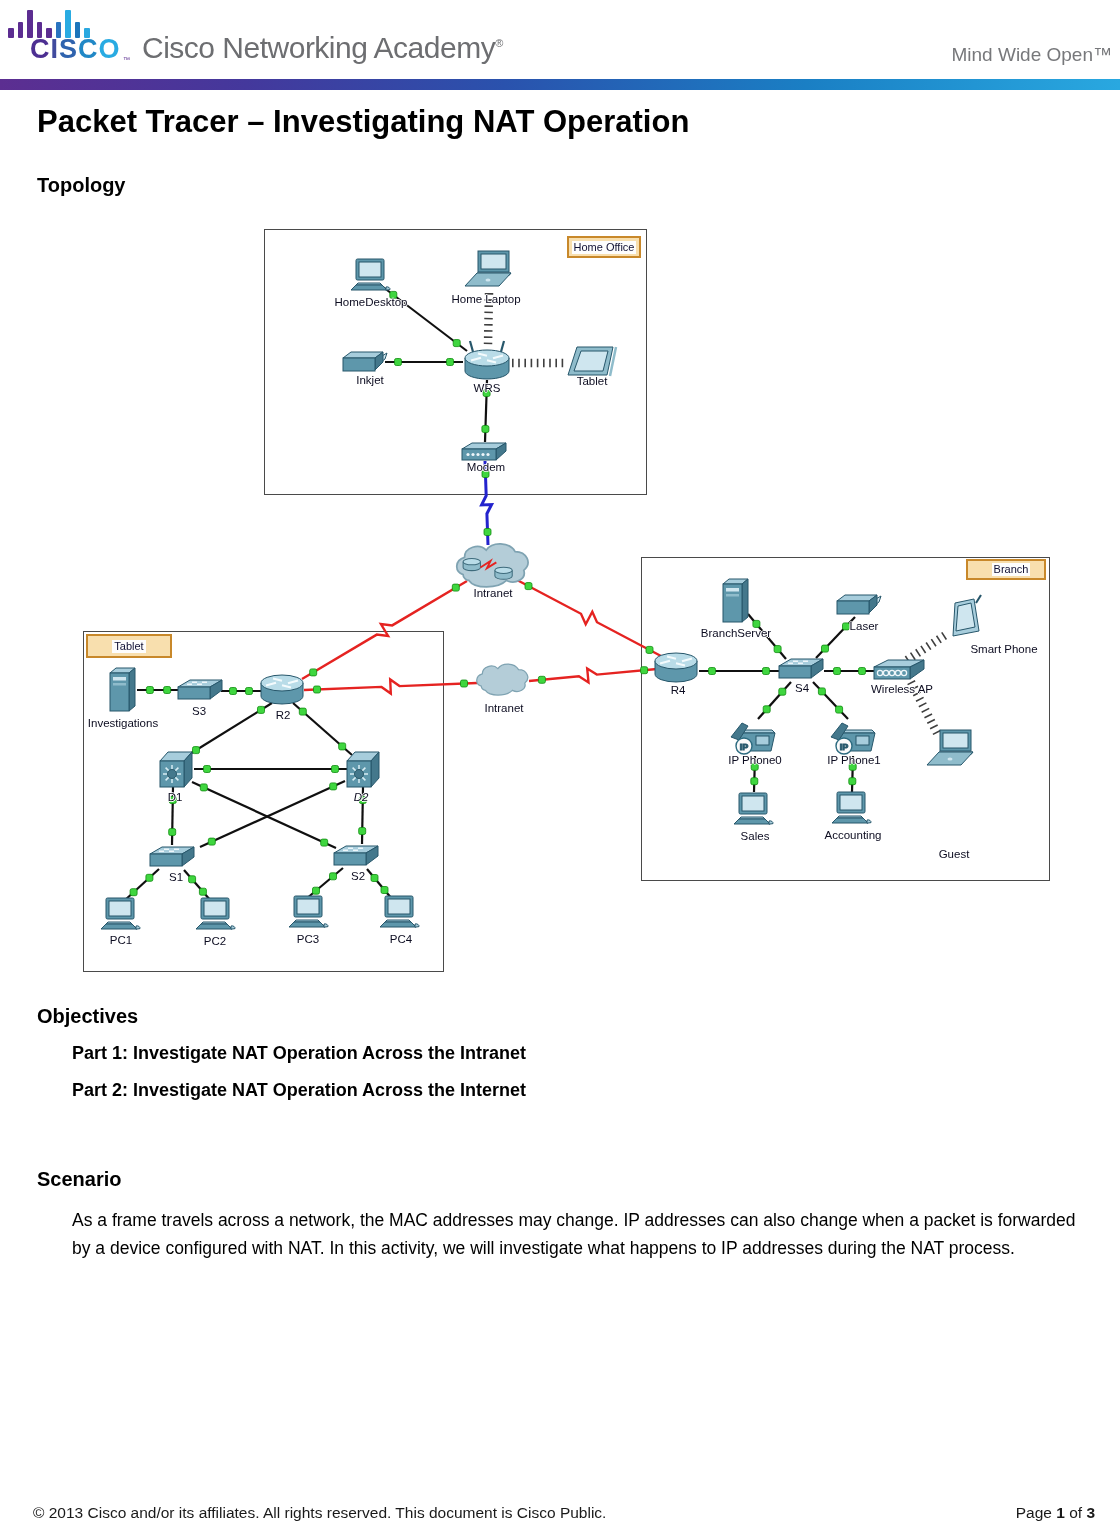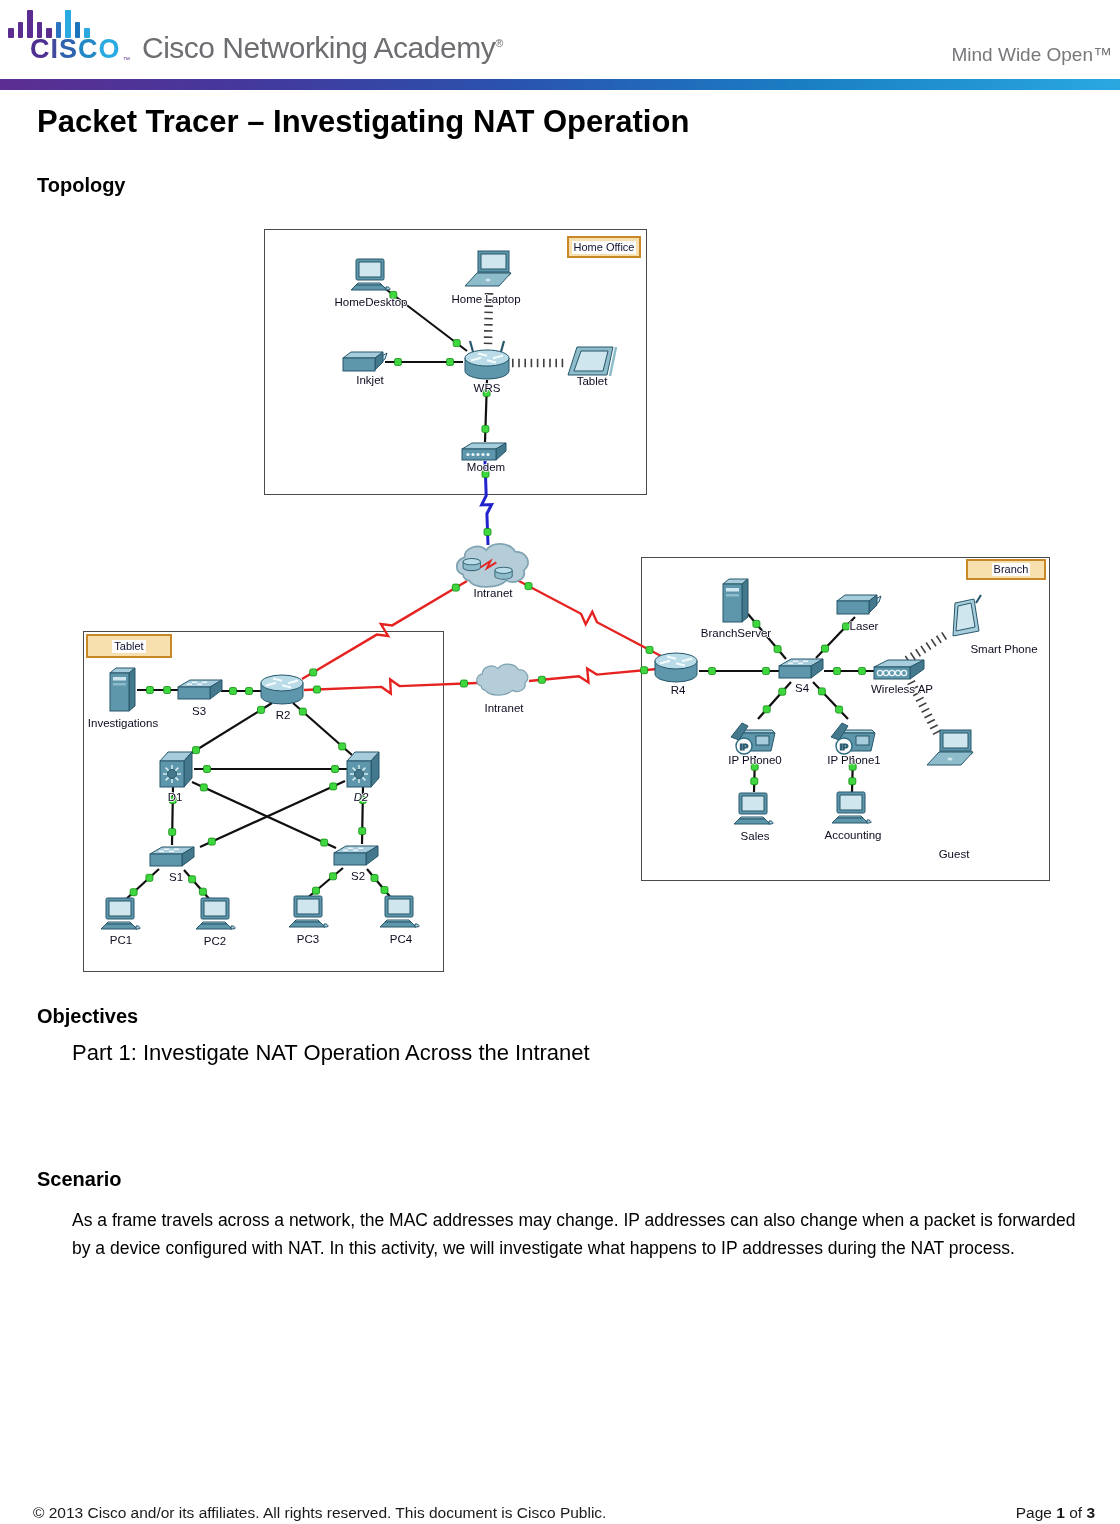--- a/index.html
+++ b/index.html
@@ -14,21 +14,21 @@
   .brand{position:absolute;left:142px;top:31px;font-size:30px;color:#6d6e71;letter-spacing:-0.5px;}
   .brand sup{font-size:11px;vertical-align:super;}
   .tagline{position:absolute;right:8px;top:44px;font-size:19px;color:#77787b;}
   .accent-bar{position:absolute;left:0;top:79px;width:1120px;height:11px;
       background:linear-gradient(90deg,#5c2e91 0%,#44389c 22%,#2a52ad 45%,#1a7fc4 72%,#29a8e0 100%);}
 
   
   .doc-title{position:absolute;left:37px;top:104px;font-size:31px;font-weight:bold;color:#000;}
   .h2{position:absolute;left:37px;font-size:20px;font-weight:bold;color:#000;}
   .objectives{position:absolute;left:72px;top:1044px;}
-  .part-line{font-size:22px;font-weight:normal;color:#000;margin-bottom:18.5px;line-height:18.5px;}
+  .part-line{font-size:18px;font-weight:bold;color:#000;margin-bottom:18.5px;line-height:18.5px;}
   .scenario-p{position:absolute;left:72px;top:1207px;width:1014px;font-size:17.5px;
       line-height:27.5px;color:#000;}
   .footer-left{position:absolute;left:33px;top:1504px;font-size:15.5px;color:#1a1a1a;}
   .footer-right{position:absolute;right:25px;top:1504px;font-size:15.5px;color:#1a1a1a;}
 
   
   .diagram{position:absolute;left:0;top:0;width:1120px;height:1524px;pointer-events:none;}
   .region-box{position:absolute;border:1px solid #4a4a4a;background:transparent;z-index:1;}
   .region-badge{position:absolute;background:#f8dfae;border:2px solid #c8882a;z-index:5;
       display:flex;align-items:center;justify-content:center;box-sizing:border-box;}
@@ -481,19 +481,20 @@
           <polygon points="6,27 32,27 37,32 1,32" fill="#5e97ab"></polygon>
           <path d="M36,29 a3,2.4 0 0 1 4,2.6 l-4,0.6 Z" fill="#a7cddc"></path>
         </g>
       </svg></div>
     <div class="dev-label" style="left: 853px; top: 829px;">Accounting</div>
   </div>
 
 <div class="h2" style="top:1005px;">Objectives</div>
 <div class="objectives">
   <div class="part-line">Part 1: Investigate NAT Operation Across the Intranet</div>
+  <div class="part-line">Part 2: Investigate NAT Operation Across the Internet</div>
 </div>
 
 <div class="h2" style="top:1168px;">Scenario</div>
 <p class="scenario-p" style="margin:0;">As a frame travels across a network, the MAC addresses may change. IP addresses can also change when a packet is forwarded by a device configured with NAT. In this activity, we will investigate what happens to IP addresses during the NAT process.</p>
 
 <div class="footer-left">© 2013 Cisco and/or its affiliates. All rights reserved. This document is Cisco Public.</div>
 <div class="footer-right"><span>Page </span><b>1</b><span> of </span><b>3</b></div>
 
 </body></html>

